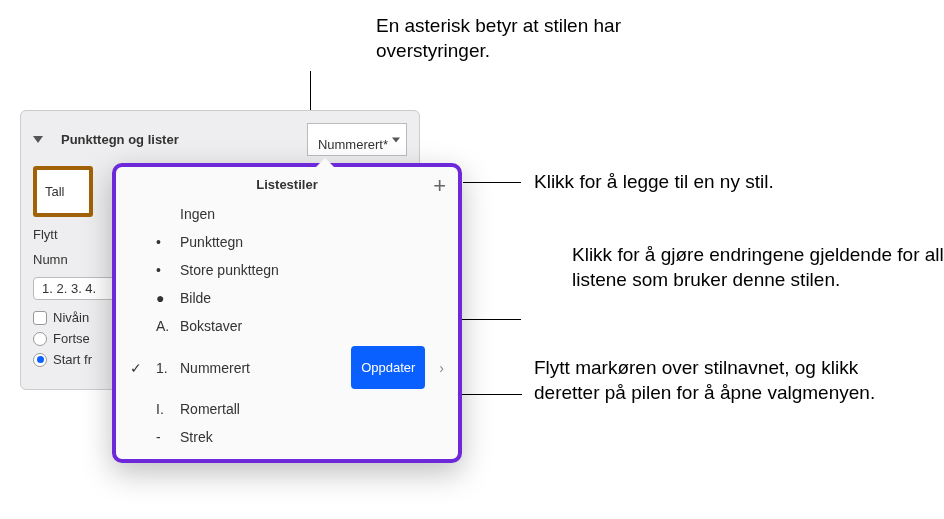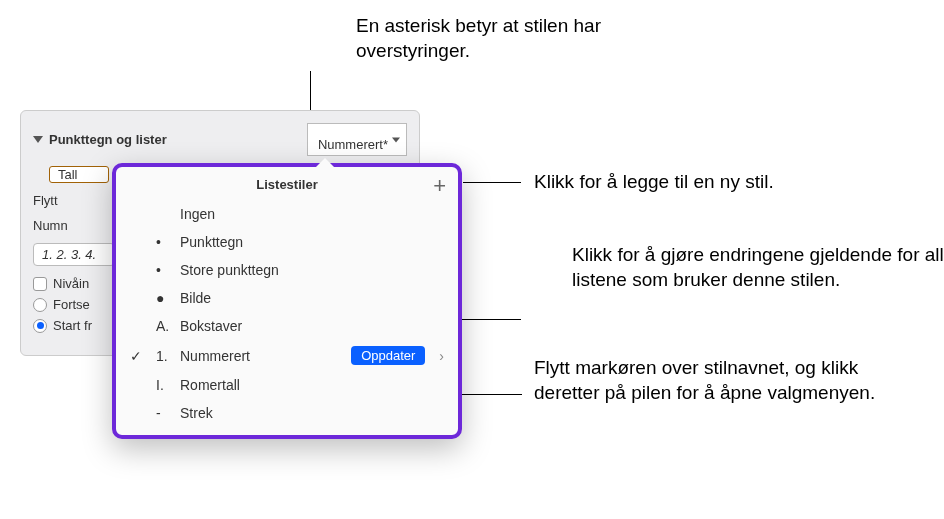--- a/index.html
+++ b/index.html
@@ -34,21 +34,21 @@
       width: 400px;
       background: #eeeef0;
       border: 1px solid #ccc;
       border-radius: 6px;
       padding: 12px 12px 16px 12px;
     }
 
     .panel-header {
       display: flex;
       align-items: center;
-      gap: 6px;
+      gap: 18px;
       margin-bottom: 10px;
     }
     .disclosure {
       width: 0; height: 0;
       border-left: 5px solid transparent;
       border-right: 5px solid transparent;
       border-top: 7px solid #555;
     }
     .panel-title { font-weight: 600; }
     .style-select {
@@ -72,33 +72,31 @@
     }
 
     .field-row {
       display: flex;
       align-items: center;
       gap: 8px;
       margin-bottom: 10px;
     }
     .text-input {
       background: #fff;
-      border: 1px solid #a16207;
+      border: 4px solid #a16207;
       border-radius: 3px;
-      padding: 0 8px;
+      padding: 14px 8px;
       min-width: 60px;
-      margin-left: 16px;
     }
     .dropdown {
       background: #fff;
       border: 1px solid #bbb;
       border-radius: 4px;
       padding: 3px 18px 3px 8px;
       position: relative;
-      font-style: italic;
     }
     .checkbox-row, .radio-row {
       display: flex;
       align-items: center;
       gap: 6px;
       margin-bottom: 6px;
     }
     .checkbox {
       width: 14px; height: 14px;
       border: 1px solid #999;
@@ -179,33 +177,33 @@
     .style-item .check {
       position: absolute;
       left: 14px;
       color: #333;
       font-size: 14px;
     }
     .style-item.active .update-btn {
       background: #0a60ff;
       color: #fff;
       border-radius: 4px;
-      padding: 2px 10px;
+      padding: 14px 10px;
       font-size: 13px;
       margin-left: auto;
     }
     .style-item.active .chevron {
       margin-left: 14px;
       color: #888;
     }
   </style>
 </head>
 <body>
 
-<div class="callout" style="left:356px; top:14px; width:320px;">En asterisk betyr at stilen har overstyringer.</div>
+<div class="callout" style="left:376px; top:14px; width:320px;">En asterisk betyr at stilen har overstyringer.</div>
 <div class="callout-line" style="left:310px; top:71px; width:1px; height:45px;"></div>
 
 <div class="callout" style="left:534px; top:170px;">Klikk for å legge til en ny stil.</div>
 <div class="callout-line" style="left:463px; top:182px; width:58px; height:1px;"></div>
 
 <div class="callout" style="left:534px; top:243px; width:400px;margin-left:38px;">Klikk for å gjøre endringene gjeldende for alle listene som bruker denne stilen.</div>
 <div class="callout-line" style="left:378px; top:319px; width:1px; height:65px;"></div>
 <div class="callout-line" style="left:378px; top:319px; width:143px; height:1px;"></div>
 
 <div class="callout" style="left:534px; top:356px; width:360px;">Flytt markøren over stilnavnet, og klikk deretter på pilen for å åpne valgmenyen.</div>

